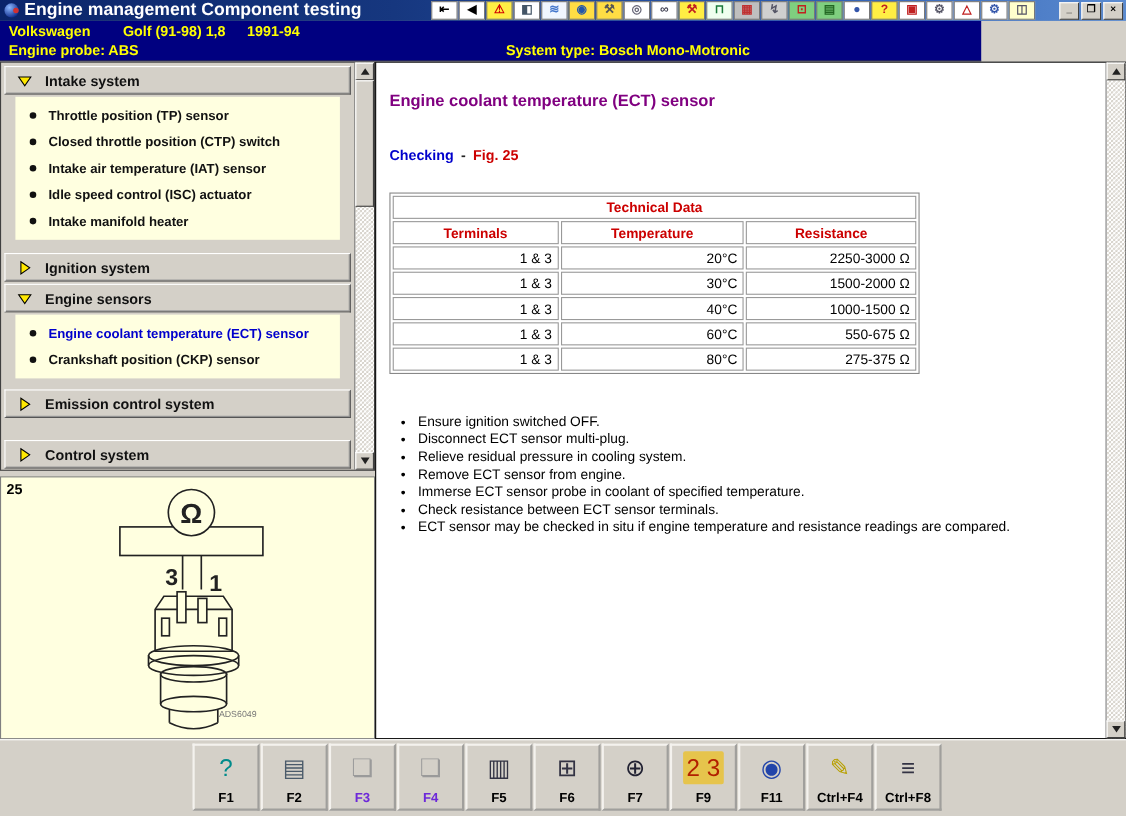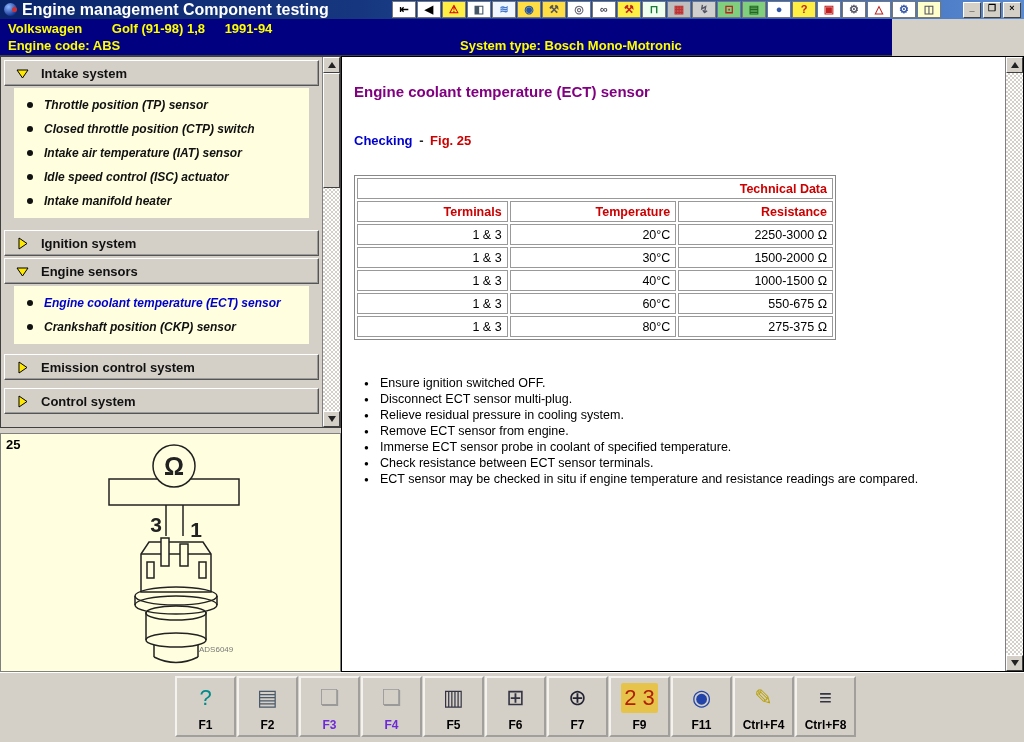--- a/index.html
+++ b/index.html
@@ -31,24 +31,24 @@
   .code-line{position:absolute;left:8px;top:19px;}
   .systype{position:absolute;left:460px;top:19px;}
 
   
   .tree{position:absolute;left:0;top:56px;width:341px;height:372px;background:#D4D0C8;
     border:1px solid #404040;box-sizing:border-box;display:flex;}
   .tree-content{flex:1;padding:3px 3px 0 3px;overflow:hidden;}
   .sec{height:26px;background:#D4D0C8;border:1px solid;border-color:#FFFFFF #555 #555 #FFFFFF;
     box-shadow:inset -1px -1px 0 #9a9a9a;display:flex;align-items:center;gap:11px;
     padding-left:10px;font-weight:bold;font-size:13px;color:#111;margin-bottom:2px;box-sizing:border-box;}
-  .items{background:#FFFFE0;margin:0 10px;padding:5px 0;font-style:italic;}
+  .items{background:#FFFFE0;margin:0 10px;padding:5px 0;}
   .items.mb12{margin-bottom:12px;}
   .items.mb10{margin-bottom:10px;}
-  .sec.mb4{margin-bottom:8px;}
+  .sec.mb4{margin-bottom:20px;}
   .item{display:flex;align-items:center;gap:11px;padding-left:13px;height:24px;
     font-weight:bold;font-size:12px;color:#111;cursor:default;}
   .item.selected{color:#0000CC;}
   .dot{width:6px;height:6px;border-radius:50%;background:#111;flex:0 0 6px;}
   .item.selected .dot{background:#111;}
 
   
   .vscroll{width:17px;display:flex;flex-direction:column;border-left:1px solid #808080;
     background-image:
       linear-gradient(45deg,#d4d0c8 25%,transparent 25%,transparent 75%,#d4d0c8 75%),
@@ -74,21 +74,21 @@
     border:1px solid #000;box-sizing:border-box;display:flex;}
   .main-content{flex:1;position:relative;overflow:hidden;}
   .doc-title{position:absolute;left:12px;top:26px;color:#800080;font-size:15px;font-weight:bold;}
   .doc-sub{position:absolute;left:12px;top:76px;font-size:13px;font-weight:bold;}
   .doc-sub .link{color:#0000CC;}
   .doc-sub .sep{color:#222;padding:0 3px;}
   .doc-sub .figref{color:#CC0000;}
   .tech-table{position:absolute;left:12px;top:118px;width:482px;border-collapse:separate;
     border-spacing:2px;background:#fff;border:1px solid #888;font-size:12.5px;table-layout:fixed;}
   .tech-table th,.tech-table td{border:1px solid #999;height:21px;padding:0 5px;box-sizing:border-box;}
-  .tt-title,.tt-col{color:#CC0000;text-align:right;font-weight:bold;margin-left:44px;}
+  .tt-title,.tt-col{color:#CC0000;text-align:center;font-weight:bold;margin-left:44px;}
   .tech-table td{text-align:right;color:#000;font-weight:normal;}
   .checks{position:absolute;left:16px;top:318px;margin:0;padding:0;list-style:none;
     font-size:12.5px;color:#000;}
   .checks li{position:relative;padding-left:22px;line-height:16px;}
   .checks li::before{content:"●";position:absolute;left:6px;top:1px;font-size:8px;}
 
   
   .bottombar{position:absolute;left:0;top:672px;width:1024px;height:70px;background:#D4D0C8;
     border-top:1px solid #fff;box-sizing:border-box;}
   .btn-row{position:absolute;left:175px;top:3px;display:flex;gap:1px;}
@@ -204,21 +204,21 @@
       <div class="win-btn">×</div>
     </div>
   </div>
 
   <div class="header">
     <div class="veh-line">
       <span class="make">Volkswagen</span>
       <span class="model">Golf (91-98) 1,8</span>
       <span class="years">1991-94</span>
     </div>
-    <div class="code-line">Engine code: ABS</div>
+    <div class="code-line">Engine probe: ABS</div>
     <div class="systype">System type: Bosch Mono-Motronic</div>
   </div>
 
   <div class="tree">
     <div class="tree-content">
 
       <div class="sec">
         <svg width="15" height="15">
           <polygon points="2,4 13,4 7.5,12" fill="#FFE800" stroke="#000" stroke-width="1"></polygon>
         </svg>

